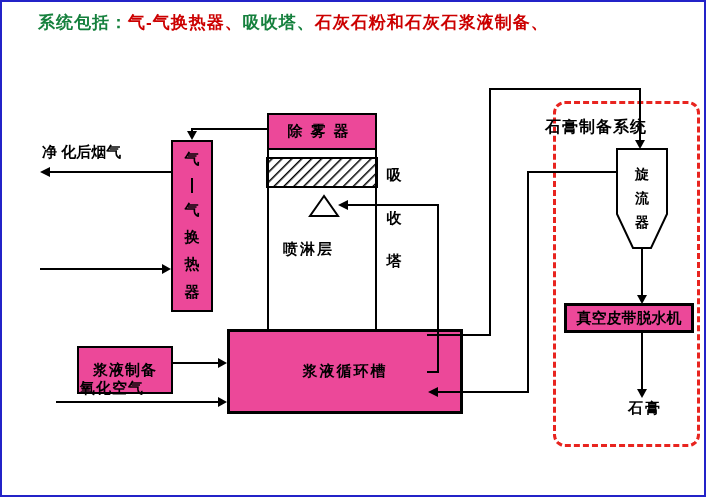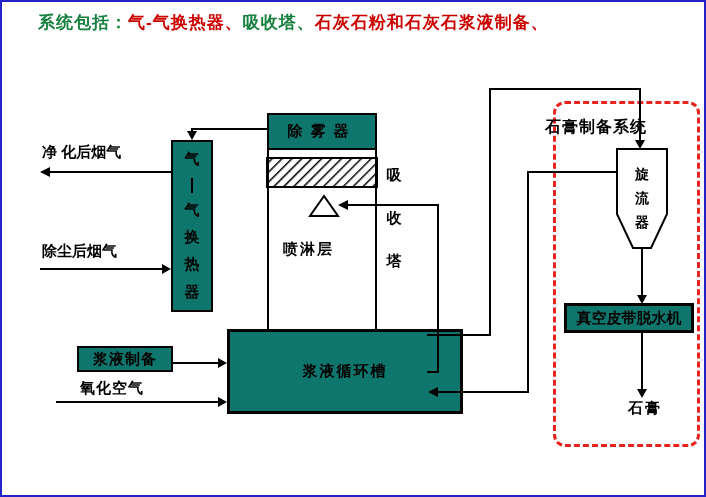--- a/index.html
+++ b/index.html
@@ -9,35 +9,35 @@
     font-family:"Liberation Sans", sans-serif;font-weight:700;color:#000;
   }
   .layer{position:absolute;left:0;top:0;width:706px;height:497px;}
   .shapes{z-index:1;}
   .lines{z-index:3;pointer-events:none;}
   .abs{position:absolute;z-index:2;}
   .title{left:36px;top:8px;width:650px;font-size:17px;line-height:25px;letter-spacing:1px;}
   .title .l2{padding-left:8px;}
   .seg-black{color:#15803d;}
   .seg-red{color:#cc0000;}
-  .box{box-sizing:border-box;border:2px solid #000;background:#0f766e;
+  .box{box-sizing:border-box;border:2px solid #000;background:#ec4899;
        display:flex;align-items:center;justify-content:center;font-size:15px;}
   .box-bold{border-width:3px;}
   .demister{left:265px;top:111px;width:110px;height:37px;letter-spacing:8px;}
   .ggh{left:169px;top:138px;width:42px;height:172px;
        display:flex;flex-direction:column;align-items:center;justify-content:space-evenly;
        font-size:15px;}
   .vdash{width:2px;height:15px;background:#000;}
   .label{font-size:15px;white-space:nowrap;}
   .clean-gas{left:40px;top:141px;}
   .raw-gas{left:40px;top:240px;}
   .spray{left:281px;top:238px;letter-spacing:2px;}
   .vstack{display:flex;flex-direction:column;align-items:center;font-size:15px;}
   .absorber{left:382px;top:164px;width:20px;gap:24px;}
-  .prep{left:75px;top:344px;width:96px;height:26px;letter-spacing:1px;}
+  .prep{left:75px;top:344px;width:96px;height:48px;letter-spacing:1px;}
   .oxidation{left:78px;top:377px;letter-spacing:1px;}
   .tank{left:225px;top:327px;width:236px;height:85px;letter-spacing:2px;}
   .dashed-box{left:551px;top:99px;width:147px;height:346px;box-sizing:border-box;
               border:3px dashed #e8241f;border-radius:12px;background:transparent;}
   .gypsum-system{left:528px;top:115px;width:132px;text-align:center;font-size:16px;letter-spacing:1px;}
   .cyclone-label{left:615px;top:152px;width:50px;height:90px;gap:6px;font-size:14px;justify-content:center;}
   .belt{left:562px;top:301px;width:130px;height:30px;}
   .gypsum{left:626px;top:397px;letter-spacing:2px;}
 </style>
 </head>
@@ -70,21 +70,20 @@
   <div class="abs box ggh">
     <span>气</span>
     <span class="vdash"></span>
     <span>气</span>
     <span>换</span>
     <span>热</span>
     <span>器</span>
   </div>
 
   <div class="abs label clean-gas">净 化后烟气</div>
-  <div class="abs label raw-gas">除尘后烟气</div>
   <div class="abs label spray">喷淋层</div>
 
   <div class="abs vstack absorber">
     <span>吸</span>
     <span>收</span>
     <span>塔</span>
   </div>
 
   <div class="abs box prep">
     <span>浆液制备</span>

